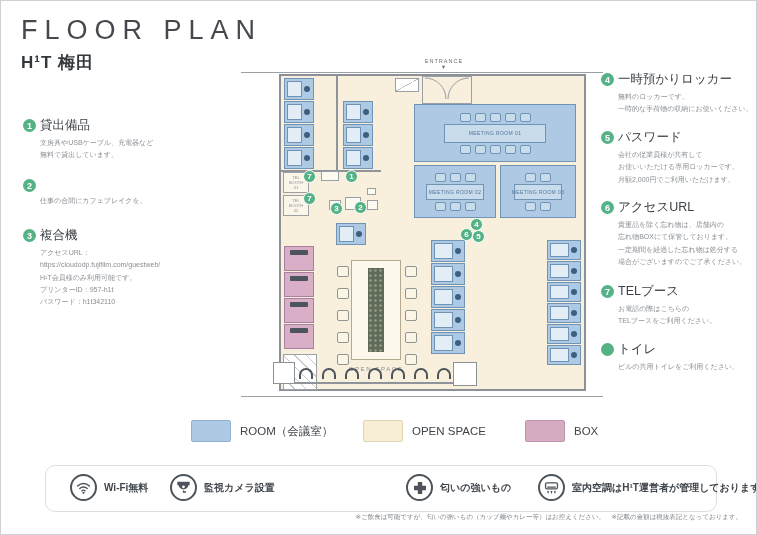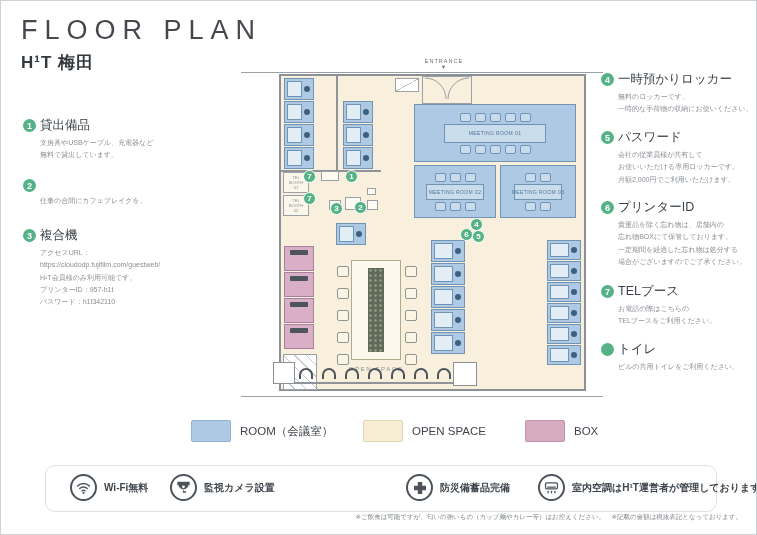--- a/index.html
+++ b/index.html
@@ -116,21 +116,21 @@
       <span class="num">5</span>
     <span class="t">パスワード</span>
     </div>
   <div class="desc">会社の従業員様が共有して
 お使いいただける専用ロッカーです。
 月額2,000円でご利用いただけます。</div>
 </div>
 <div class="abs note" style="left:600px;top:198px;width:152px;">
   <div class="head">
       <span class="num">6</span>
-    <span class="t">プリンターID</span>
+    <span class="t">アクセスURL</span>
     </div>
   <div class="desc">貴重品を除く忘れ物は、店舗内の
 忘れ物BOXにて保管しております。
 一定期間を経過した忘れ物は処分する
 場合がございますのでご了承ください。</div>
 </div>
 <div class="abs note" style="left:600px;top:282px;width:152px;">
   <div class="head">
       <span class="num">7</span>
     <span class="t">TELブース</span>
@@ -351,21 +351,21 @@
         </svg>
     </span>
     <span class="l">監視カメラ設置</span>
   </div>
   <div class="aitem" style="left:360px;">
     <span class="acirc">
       <svg width="16" height="16" viewBox="0 0 20 20">
           <path d="M7.2 2.5h5.6v4.7h4.7v5.6h-4.7v4.7H7.2v-4.7H2.5V7.2h4.7z" fill="#4c535a"></path>
         </svg>
     </span>
-    <span class="l">防災備蓄品完備</span>
+    <span class="l">匂いの強いもの</span>
   </div>
   <div class="aitem" style="left:492px;">
     <span class="acirc">
       <svg width="17" height="17" viewBox="0 0 20 20">
           <g fill="none" stroke="#4c535a" stroke-width="1.5" stroke-linecap="round">
         <rect x="3" y="4.5" width="14" height="7" rx="1.5"></rect>
             <line x1="5.5" y1="9.5" x2="14.5" y2="9.5"></line>
         <line x1="6" y1="14.5" x2="6" y2="16.3"></line>
             <line x1="10" y1="14.5" x2="10" y2="16.3"></line>
             <line x1="14" y1="14.5" x2="14" y2="16.3"></line>

